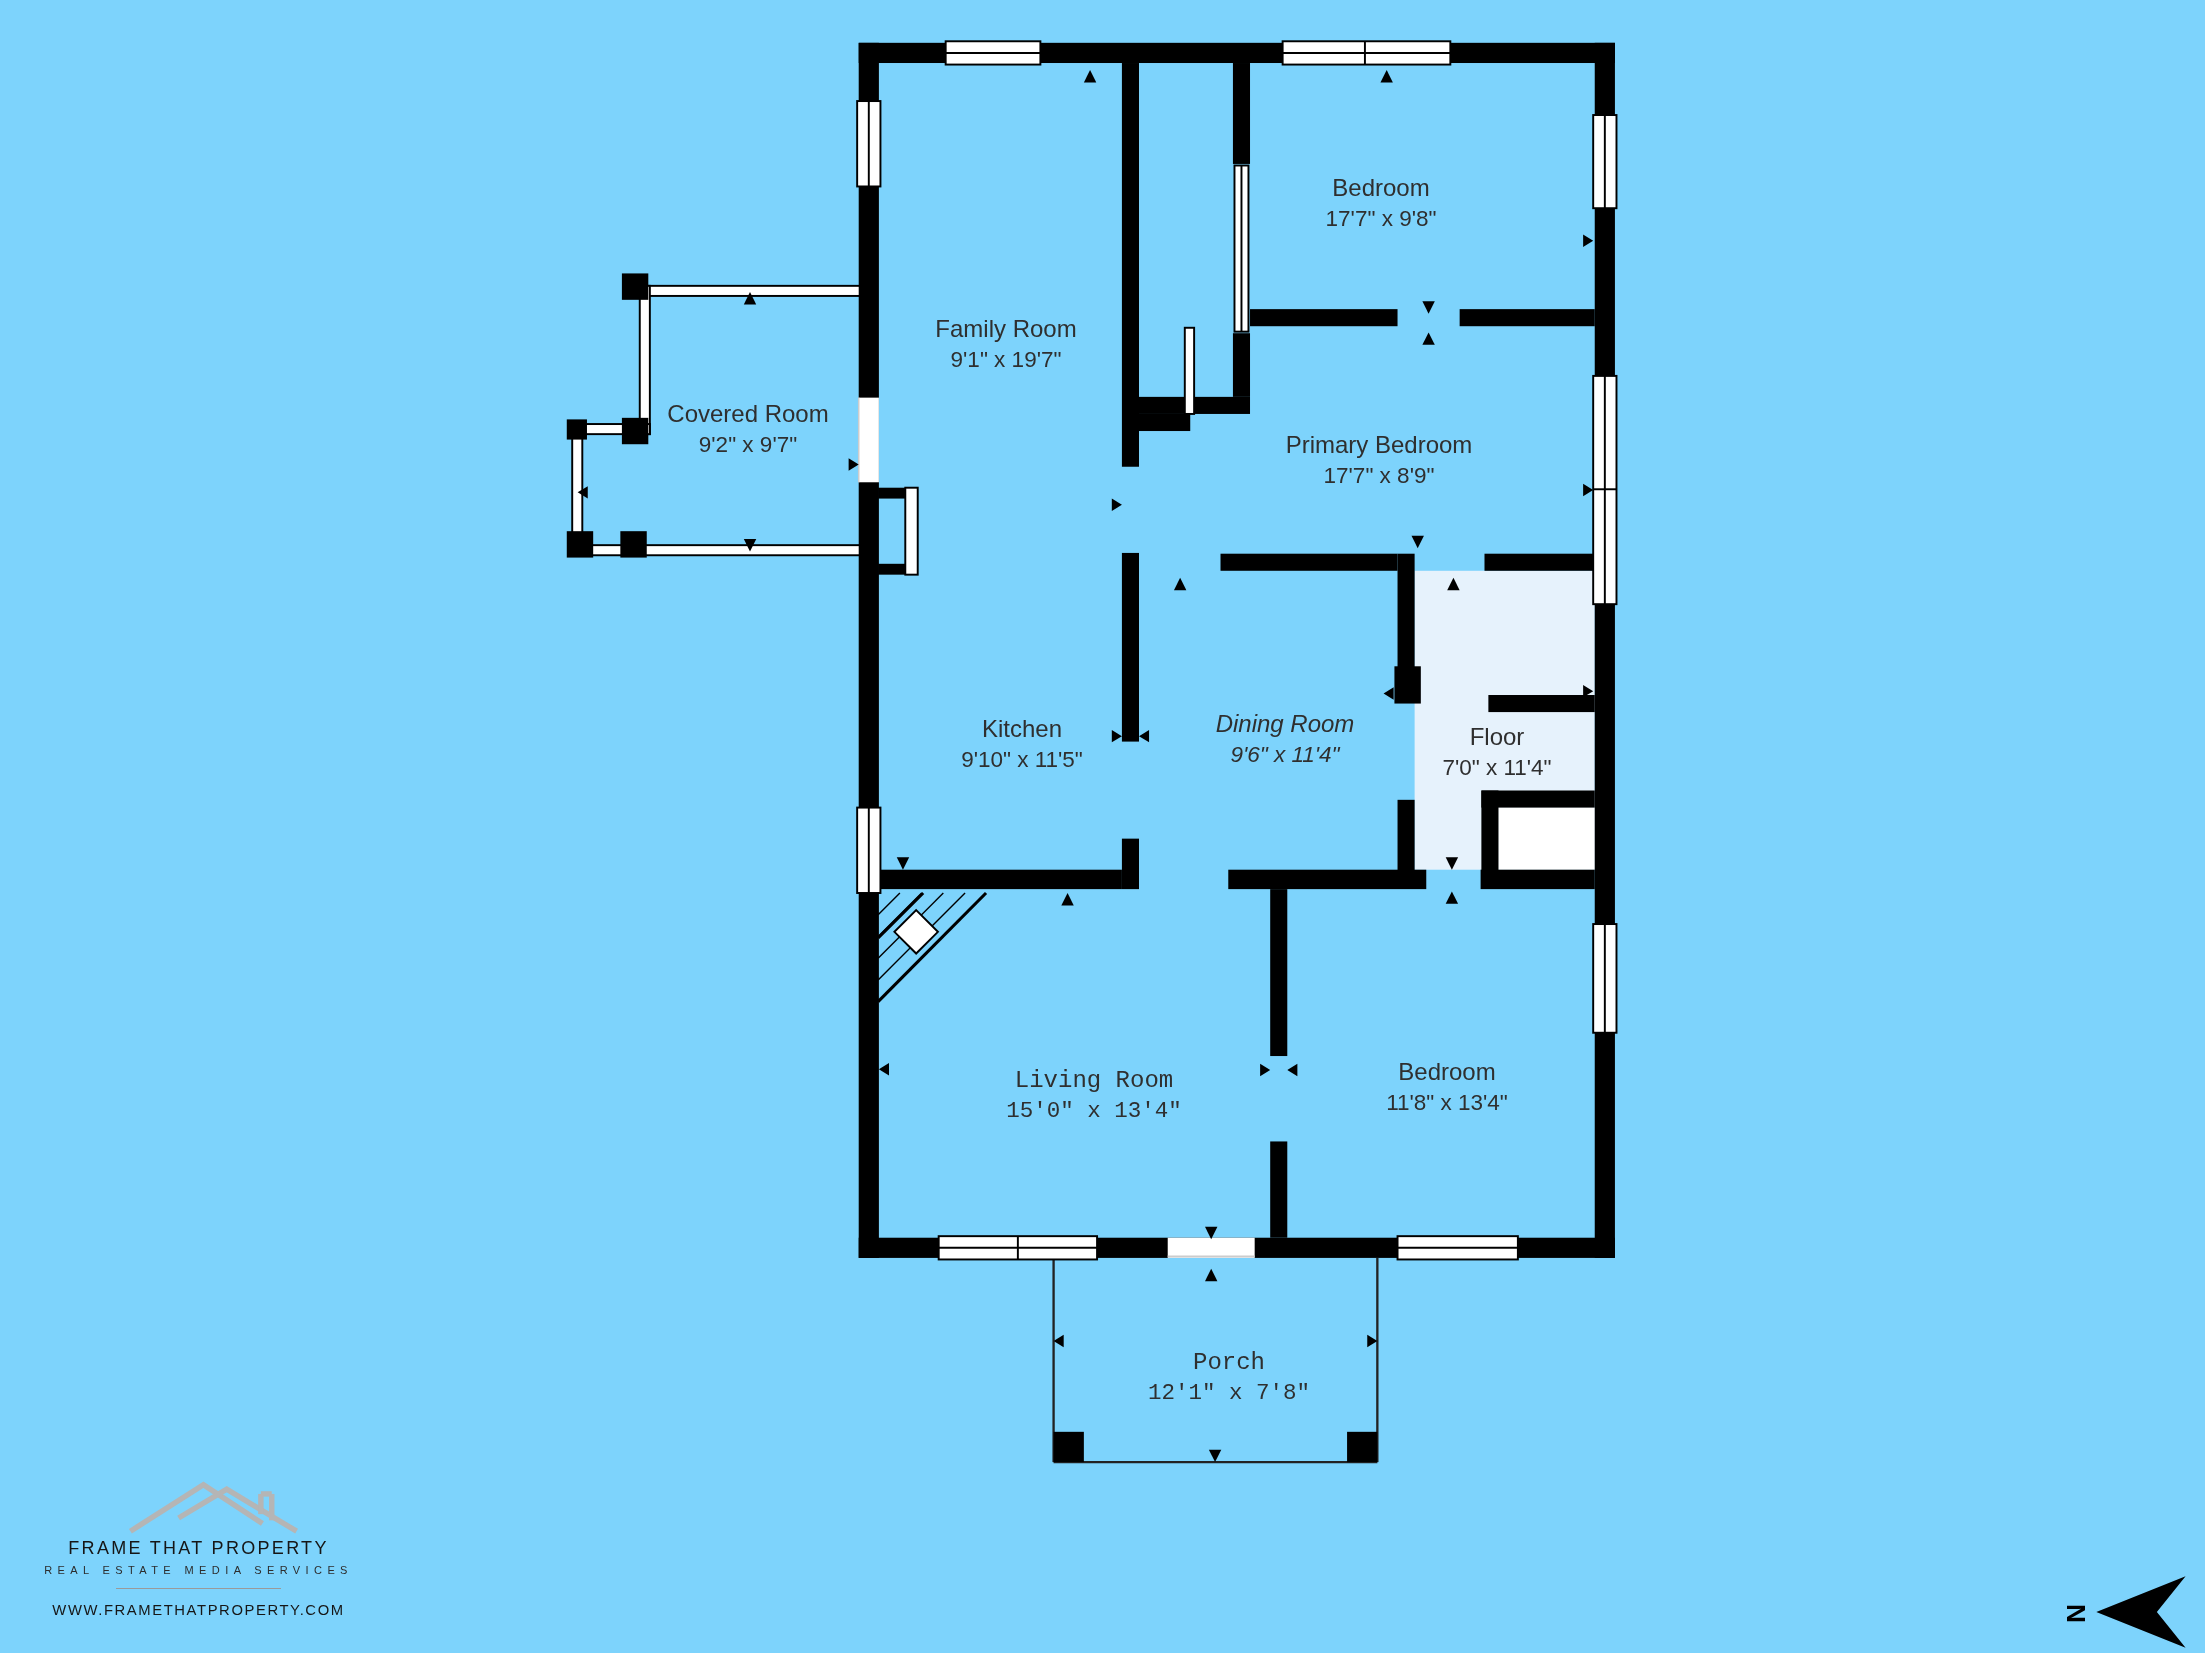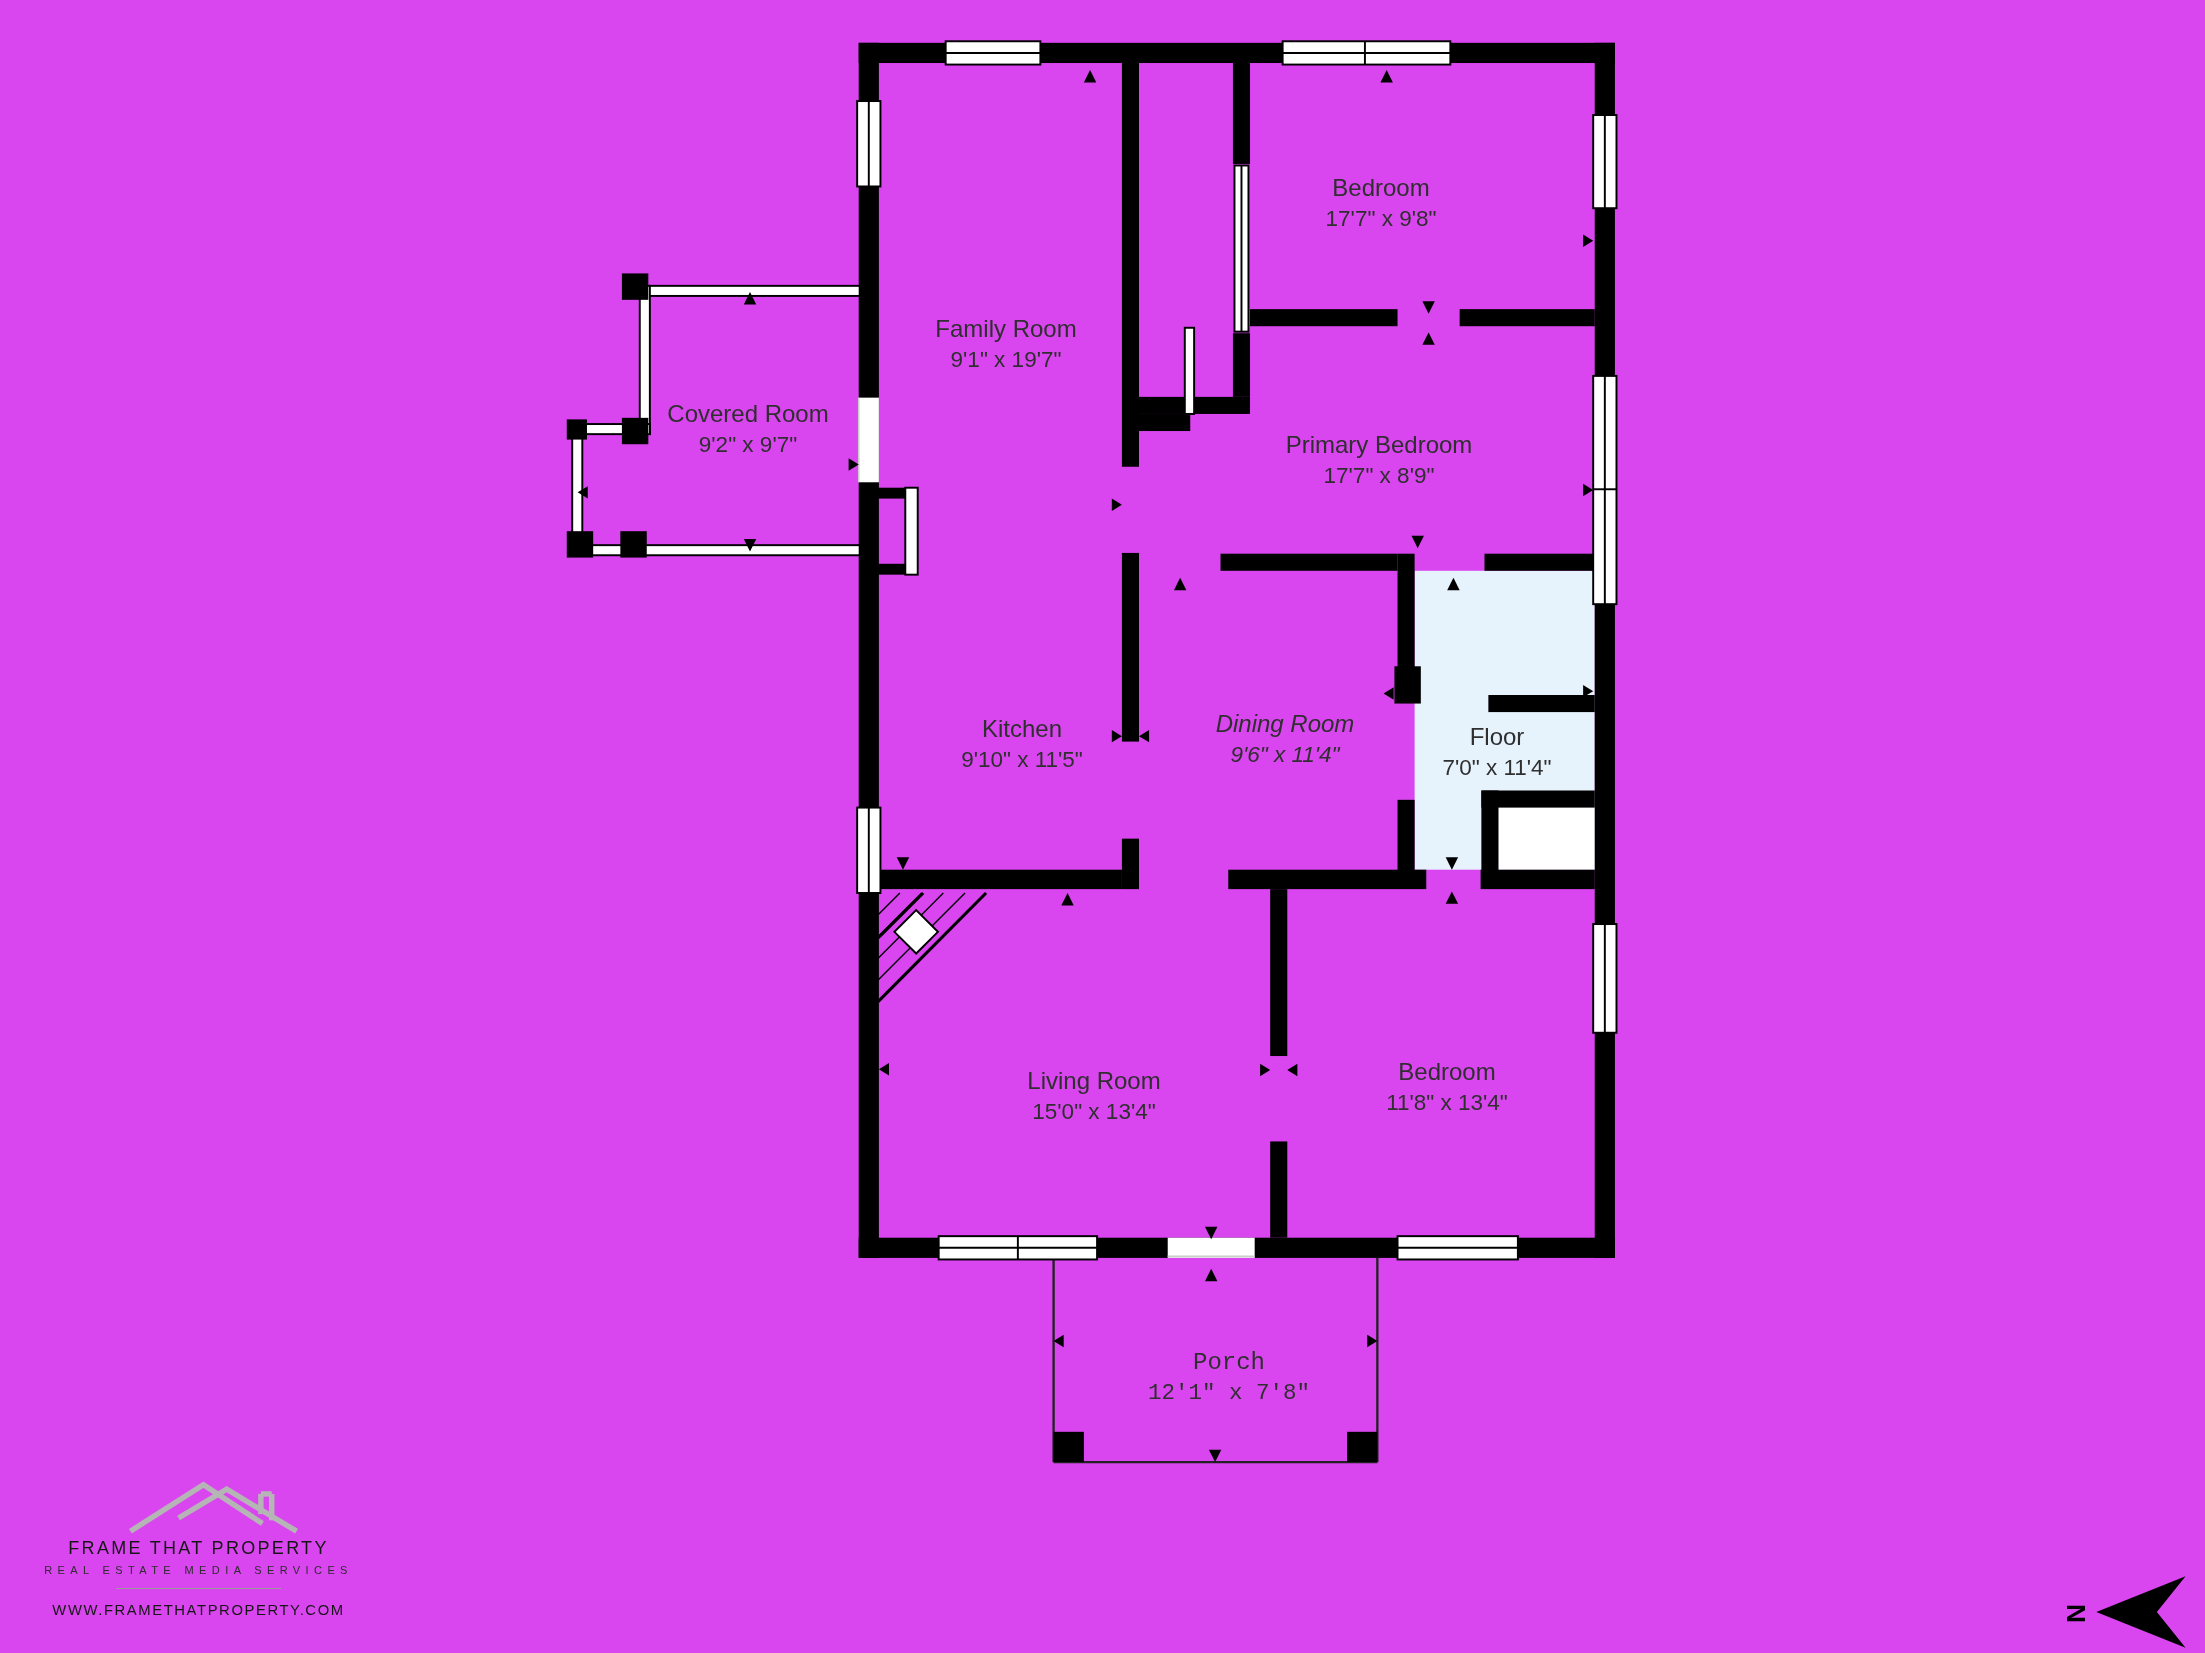--- a/index.html
+++ b/index.html
@@ -1,19 +1,19 @@
 <!DOCTYPE html>
 <html style="font-size:12.4px"><head>
 <meta charset="utf-8">
 <style>
   html,body{margin:0;padding:0;background:#ffffff;}
   #canvas{
     position:relative;
     width:2205px;height:1654px;
-    background:#d946ef;
+    background:#7dd3fc;
     font-family:"Liberation Sans","DejaVu Sans",sans-serif;
     overflow:hidden;
   }
   #plan-svg{position:absolute;left:0;top:0;width:2205px;height:1654px;}
   .room-label{
     position:absolute;
     transform:translate(-50%,-50%);
     text-align:center;
     color:#2f2f2f;
     white-space:nowrap;
@@ -245,21 +245,21 @@
     <div class="rdims">9'10" x 11'5"</div>
   </div>
   <div class="room-label" style="left:1285px;top:739px;font-style:italic;">
     <div class="rname">Dining Room</div>
     <div class="rdims">9'6" x 11'4"</div>
   </div>
   <div class="room-label" style="left:1497px;top:752px;">
     <div class="rname">Floor</div>
     <div class="rdims">7'0" x 11'4"</div>
   </div>
-  <div class="room-label" style="left:1094px;top:1096px;">
+  <div class="room-label" style="left:1094px;top:1096px;font-family:Liberation Mono, monospace;">
     <div class="rname">Living Room</div>
     <div class="rdims">15'0" x 13'4"</div>
   </div>
   <div class="room-label" style="left:1447px;top:1087px;">
     <div class="rname">Bedroom</div>
     <div class="rdims">11'8" x 13'4"</div>
   </div>
   <div class="room-label" style="left:1229px;top:1378px;font-family:Liberation Mono, monospace;">
     <div class="rname">Porch</div>
     <div class="rdims">12'1" x 7'8"</div>

